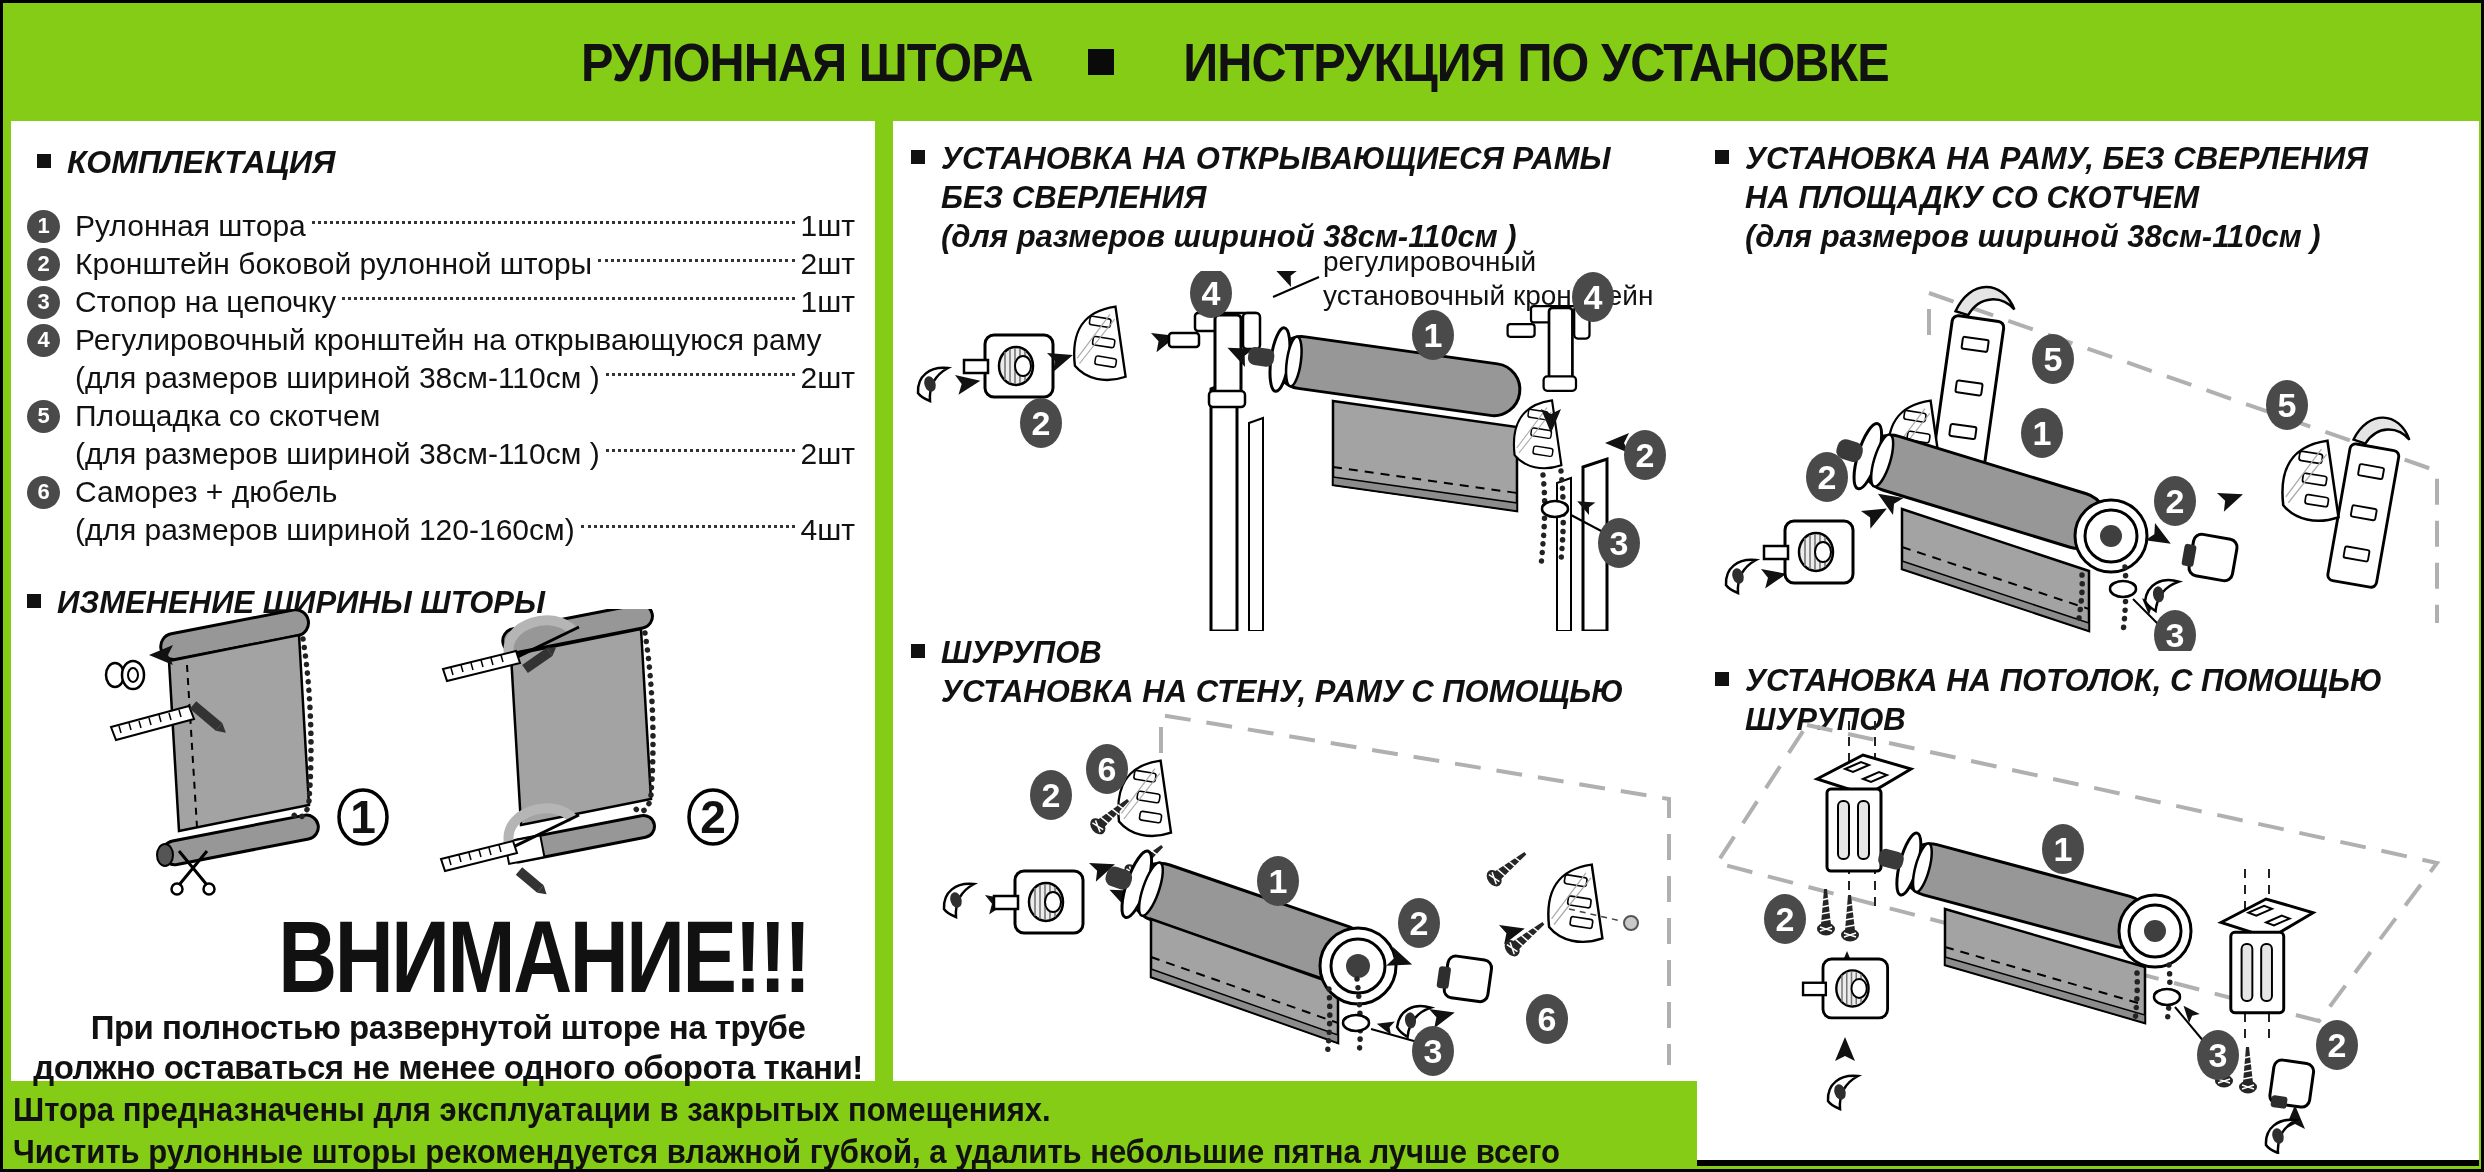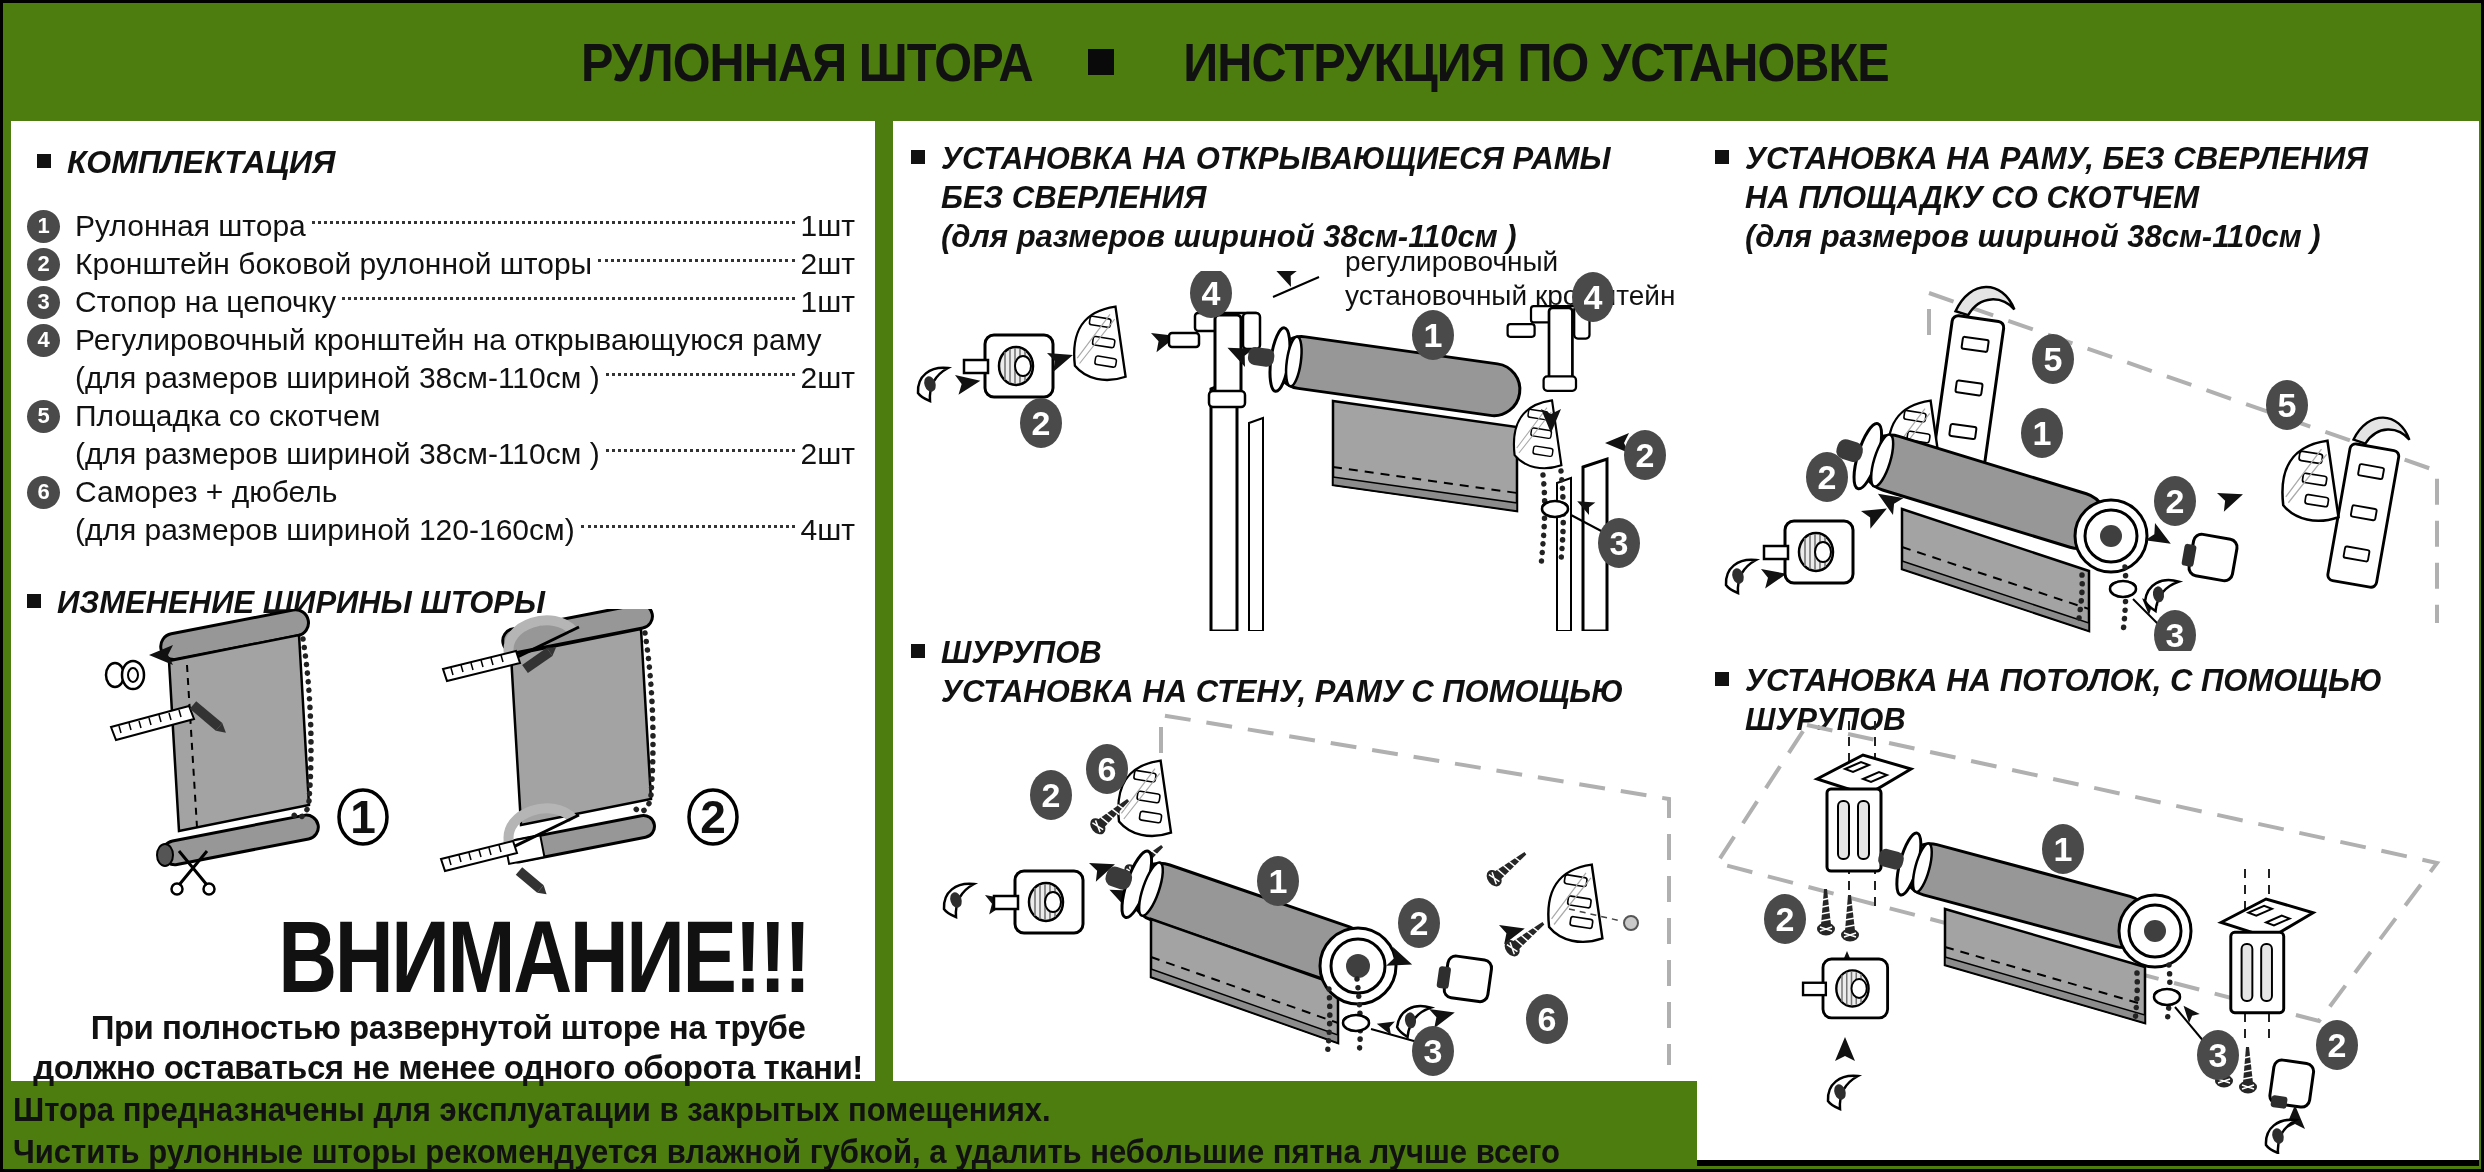--- a/index.html
+++ b/index.html
@@ -1,17 +1,17 @@
 <!DOCTYPE html>
 <html><head>
 <meta charset="utf-8">
 <style>
   html,body{margin:0;padding:0;background:#fff;}
   body{width:2484px;height:1172px;position:relative;font-family:"Liberation Sans",sans-serif;color:#111;}
-  .page{position:absolute;inset:0;background:#4d7c0f;border:3px solid #000;box-sizing:border-box;}
+  .page{position:absolute;inset:0;background:#84cc16;border:3px solid #000;box-sizing:border-box;}
   .titlebar{position:absolute;left:2px;top:2px;right:2px;height:114px;display:flex;align-items:center;justify-content:center;gap:30px;font-size:54px;font-weight:bold;letter-spacing:-1px;}
   .titlebar .tpart{transform:scaleX(.9);}
   .tsep{width:26px;height:26px;background:#0a0a0a;flex:none;}
   .panel{position:absolute;background:#fff;}
   .p1{left:8px;top:118px;width:864px;height:960px;}
   .p2{left:890px;top:118px;width:916px;height:960px;}
   .p3{left:1694px;top:118px;width:782px;height:1039px;border-bottom:6px solid #000;}
   .footer{position:absolute;left:10px;top:1086px;width:1656px;font-size:33px;font-weight:bold;line-height:42px;transform:scaleX(.94);transform-origin:left;}
   .sech{position:absolute;display:flex;}
   .sq{width:14px;height:14px;background:#111;margin:11px 16px 0 0;flex:none;}
@@ -242,21 +242,21 @@
   <div class="panel p2">
     <div class="sech" style="left:18px;top:18px">
       <span class="sq"></span>
       <div class="hl">
         <div>УСТАНОВКА НА ОТКРЫВАЮЩИЕСЯ РАМЫ</div>
         <div>БЕЗ СВЕРЛЕНИЯ</div>
         <div>(для размеров шириной 38см-110см )</div>
       </div>
     </div>
 
-    <div class="lbl" style="left:452px;top:124px">
+    <div class="lbl" style="left:430px;top:124px">
       <div>регулировочный</div>
       <div>установочный кронштейн</div>
     </div>
 
     <svg style="position:absolute;left:0;top:150px" width="780" height="360" viewBox="0 0 780 360">
 
       <g>
         <polygon points="318,118 344,108 344,360 318,360" fill="#fff" stroke="#000" stroke-width="3"></polygon>
         <polygon points="356,152 370,147 370,360 356,360" fill="#fff" stroke="#000" stroke-width="2"></polygon>
         <polygon points="690,196 714,188 714,360 690,360" fill="#fff" stroke="#000" stroke-width="3"></polygon>

